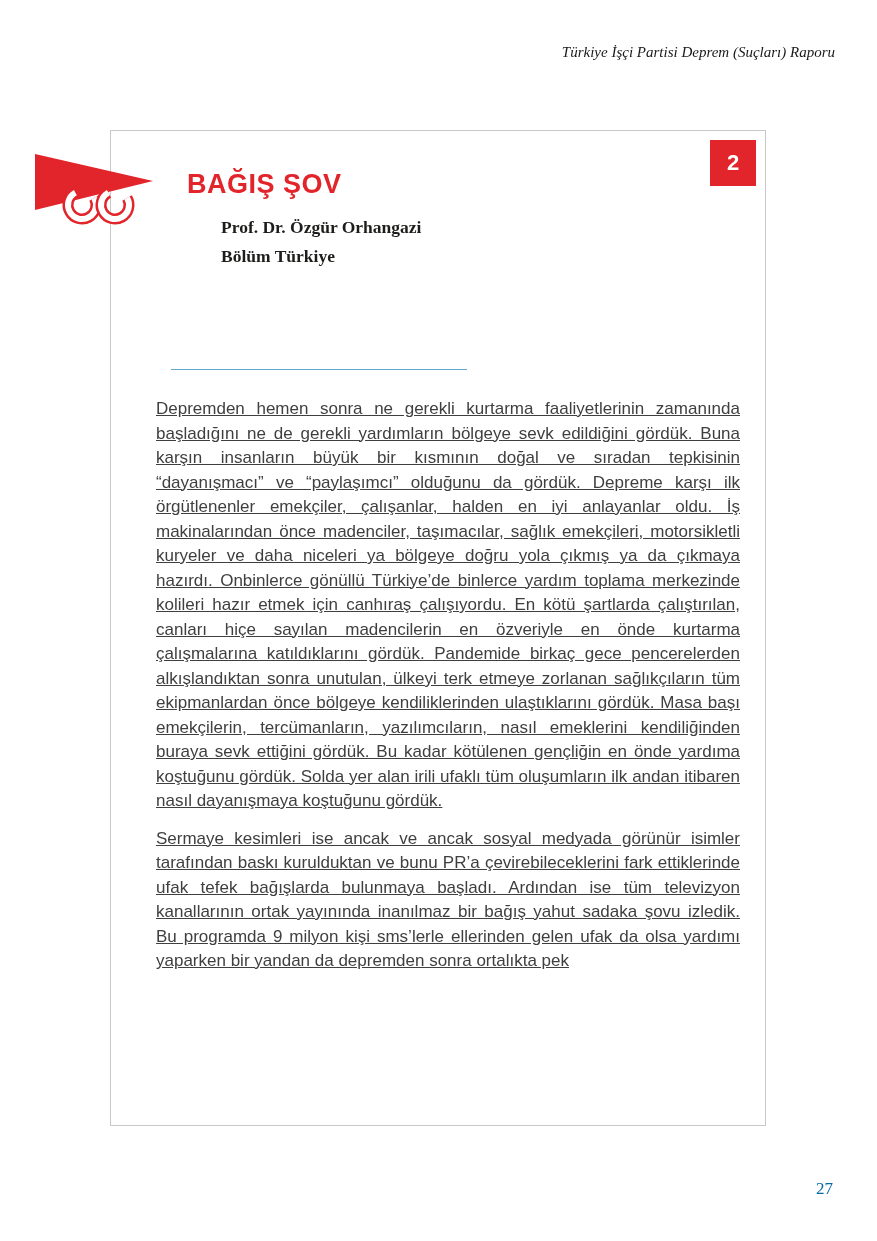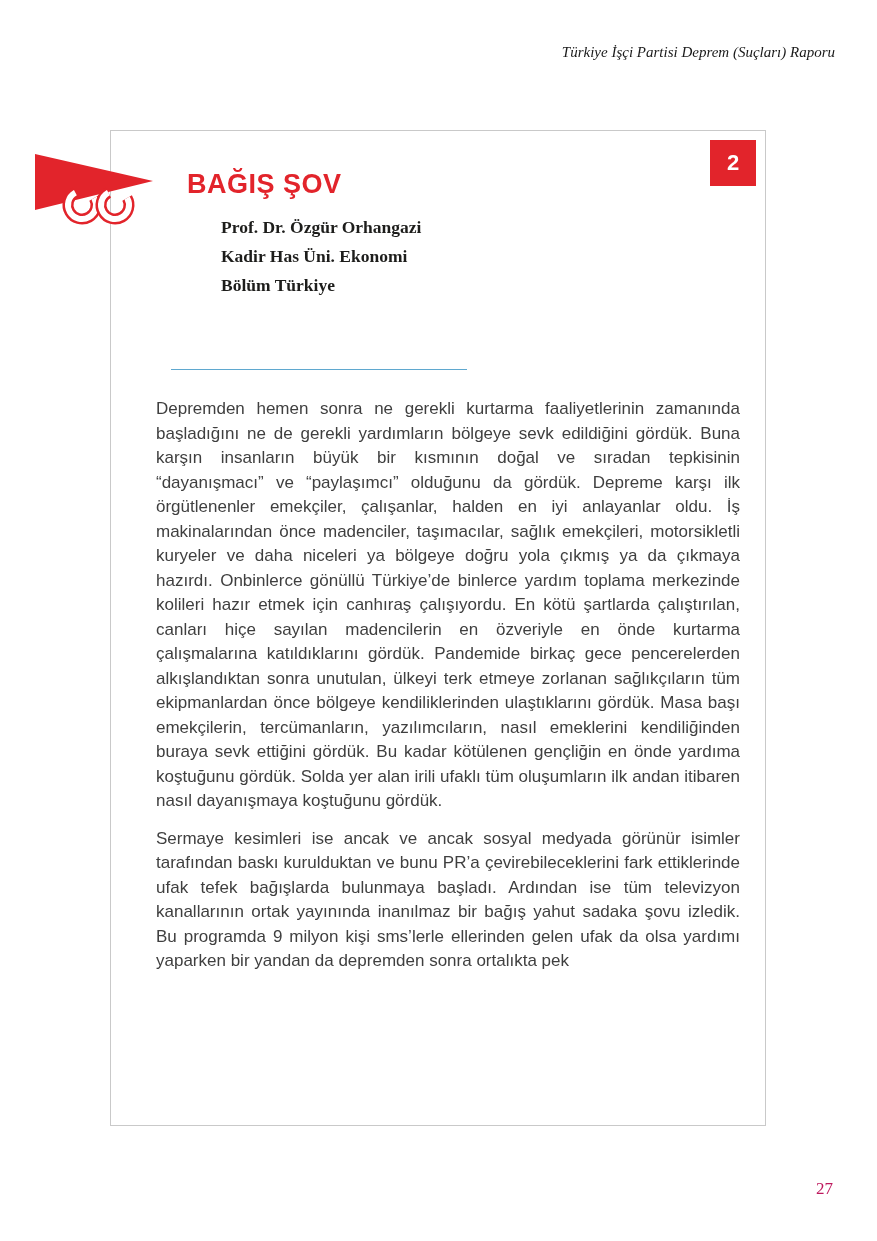--- a/index.html
+++ b/index.html
@@ -76,52 +76,51 @@
   .body-text {
     position: absolute;
     left: 45px;
     top: 266px;
     width: 584px;
     font-size: 17px;
     line-height: 24.5px;
     color: #3f3f3f;
     text-align: justify;
   }
-  .body-text p { margin-bottom: 13px; }
+  .body-text p { margin-bottom: 13px; text-decoration: underline; }
   .quote-flag {
     position: absolute;
     left: 35px;
     top: 148px;
     z-index: 2;
   }
   .page-number {
     position: absolute;
     right: 44px;
     bottom: 42px;
     font-family: "Liberation Serif", serif;
     font-size: 17px;
-    color: #be185d;
+    color: #0369a1;
   }
 </style>
 </head>
 <body>
 
 <div class="page">
 
   <div class="running-header">Türkiye İşçi Partisi Deprem (Suçları) Raporu</div>
 
   <div class="content-box">
 
     <div class="section-badge">2</div>
 
     <h1 class="section-title">BAĞIŞ ŞOV</h1>
 
     <div class="author-block">
       <div>Prof. Dr. Özgür Orhangazi</div>
-      <div>Kadir Has Üni. Ekonomi</div>
       <div>Bölüm Türkiye</div>
     </div>
 
     <div class="divider"></div>
 
     <div class="body-text">
       <p>Depremden hemen sonra ne gerekli kurtarma faaliyetlerinin zamanında başladığını ne de gerekli yardımların bölgeye sevk edildiğini gördük. Buna karşın insanların büyük bir kısmının doğal ve sıradan tepkisinin “dayanışmacı” ve “paylaşımcı” olduğunu da gördük. Depreme karşı ilk örgütlenenler emekçiler, çalışanlar, halden en iyi anlayanlar oldu. İş makinalarından önce madenciler, taşımacılar, sağlık emekçileri, motorsikletli kuryeler ve daha niceleri ya bölgeye doğru yola çıkmış ya da çıkmaya hazırdı. Onbinlerce gönüllü Türkiye’de binlerce yardım toplama merkezinde kolileri hazır etmek için canhıraş çalışıyordu. En kötü şartlarda çalıştırılan, canları hiçe sayılan madencilerin en özveriyle en önde kurtarma çalışmalarına katıldıklarını gördük. Pandemide birkaç gece pencerelerden alkışlandıktan sonra unutulan, ülkeyi terk etmeye zorlanan sağlıkçıların tüm ekipmanlardan önce bölgeye kendiliklerinden ulaştıklarını gördük. Masa başı emekçilerin, tercümanların, yazılımcıların, nasıl emeklerini kendiliğinden buraya sevk ettiğini gördük. Bu kadar kötülenen gençliğin en önde yardıma koştuğunu gördük. Solda yer alan irili ufaklı tüm oluşumların ilk andan itibaren nasıl dayanışmaya koştuğunu gördük.</p>
       <p>Sermaye kesimleri ise ancak ve ancak sosyal medyada görünür isimler tarafından baskı kurulduktan ve bunu PR’a çevirebileceklerini fark ettiklerinde ufak tefek bağışlarda bulunmaya başladı. Ardından ise tüm televizyon kanallarının ortak yayınında inanılmaz bir bağış yahut sadaka şovu izledik. Bu programda 9 milyon kişi sms’lerle ellerinden gelen ufak da olsa yardımı yaparken bir yandan da depremden sonra ortalıkta pek</p>
     </div>
 

